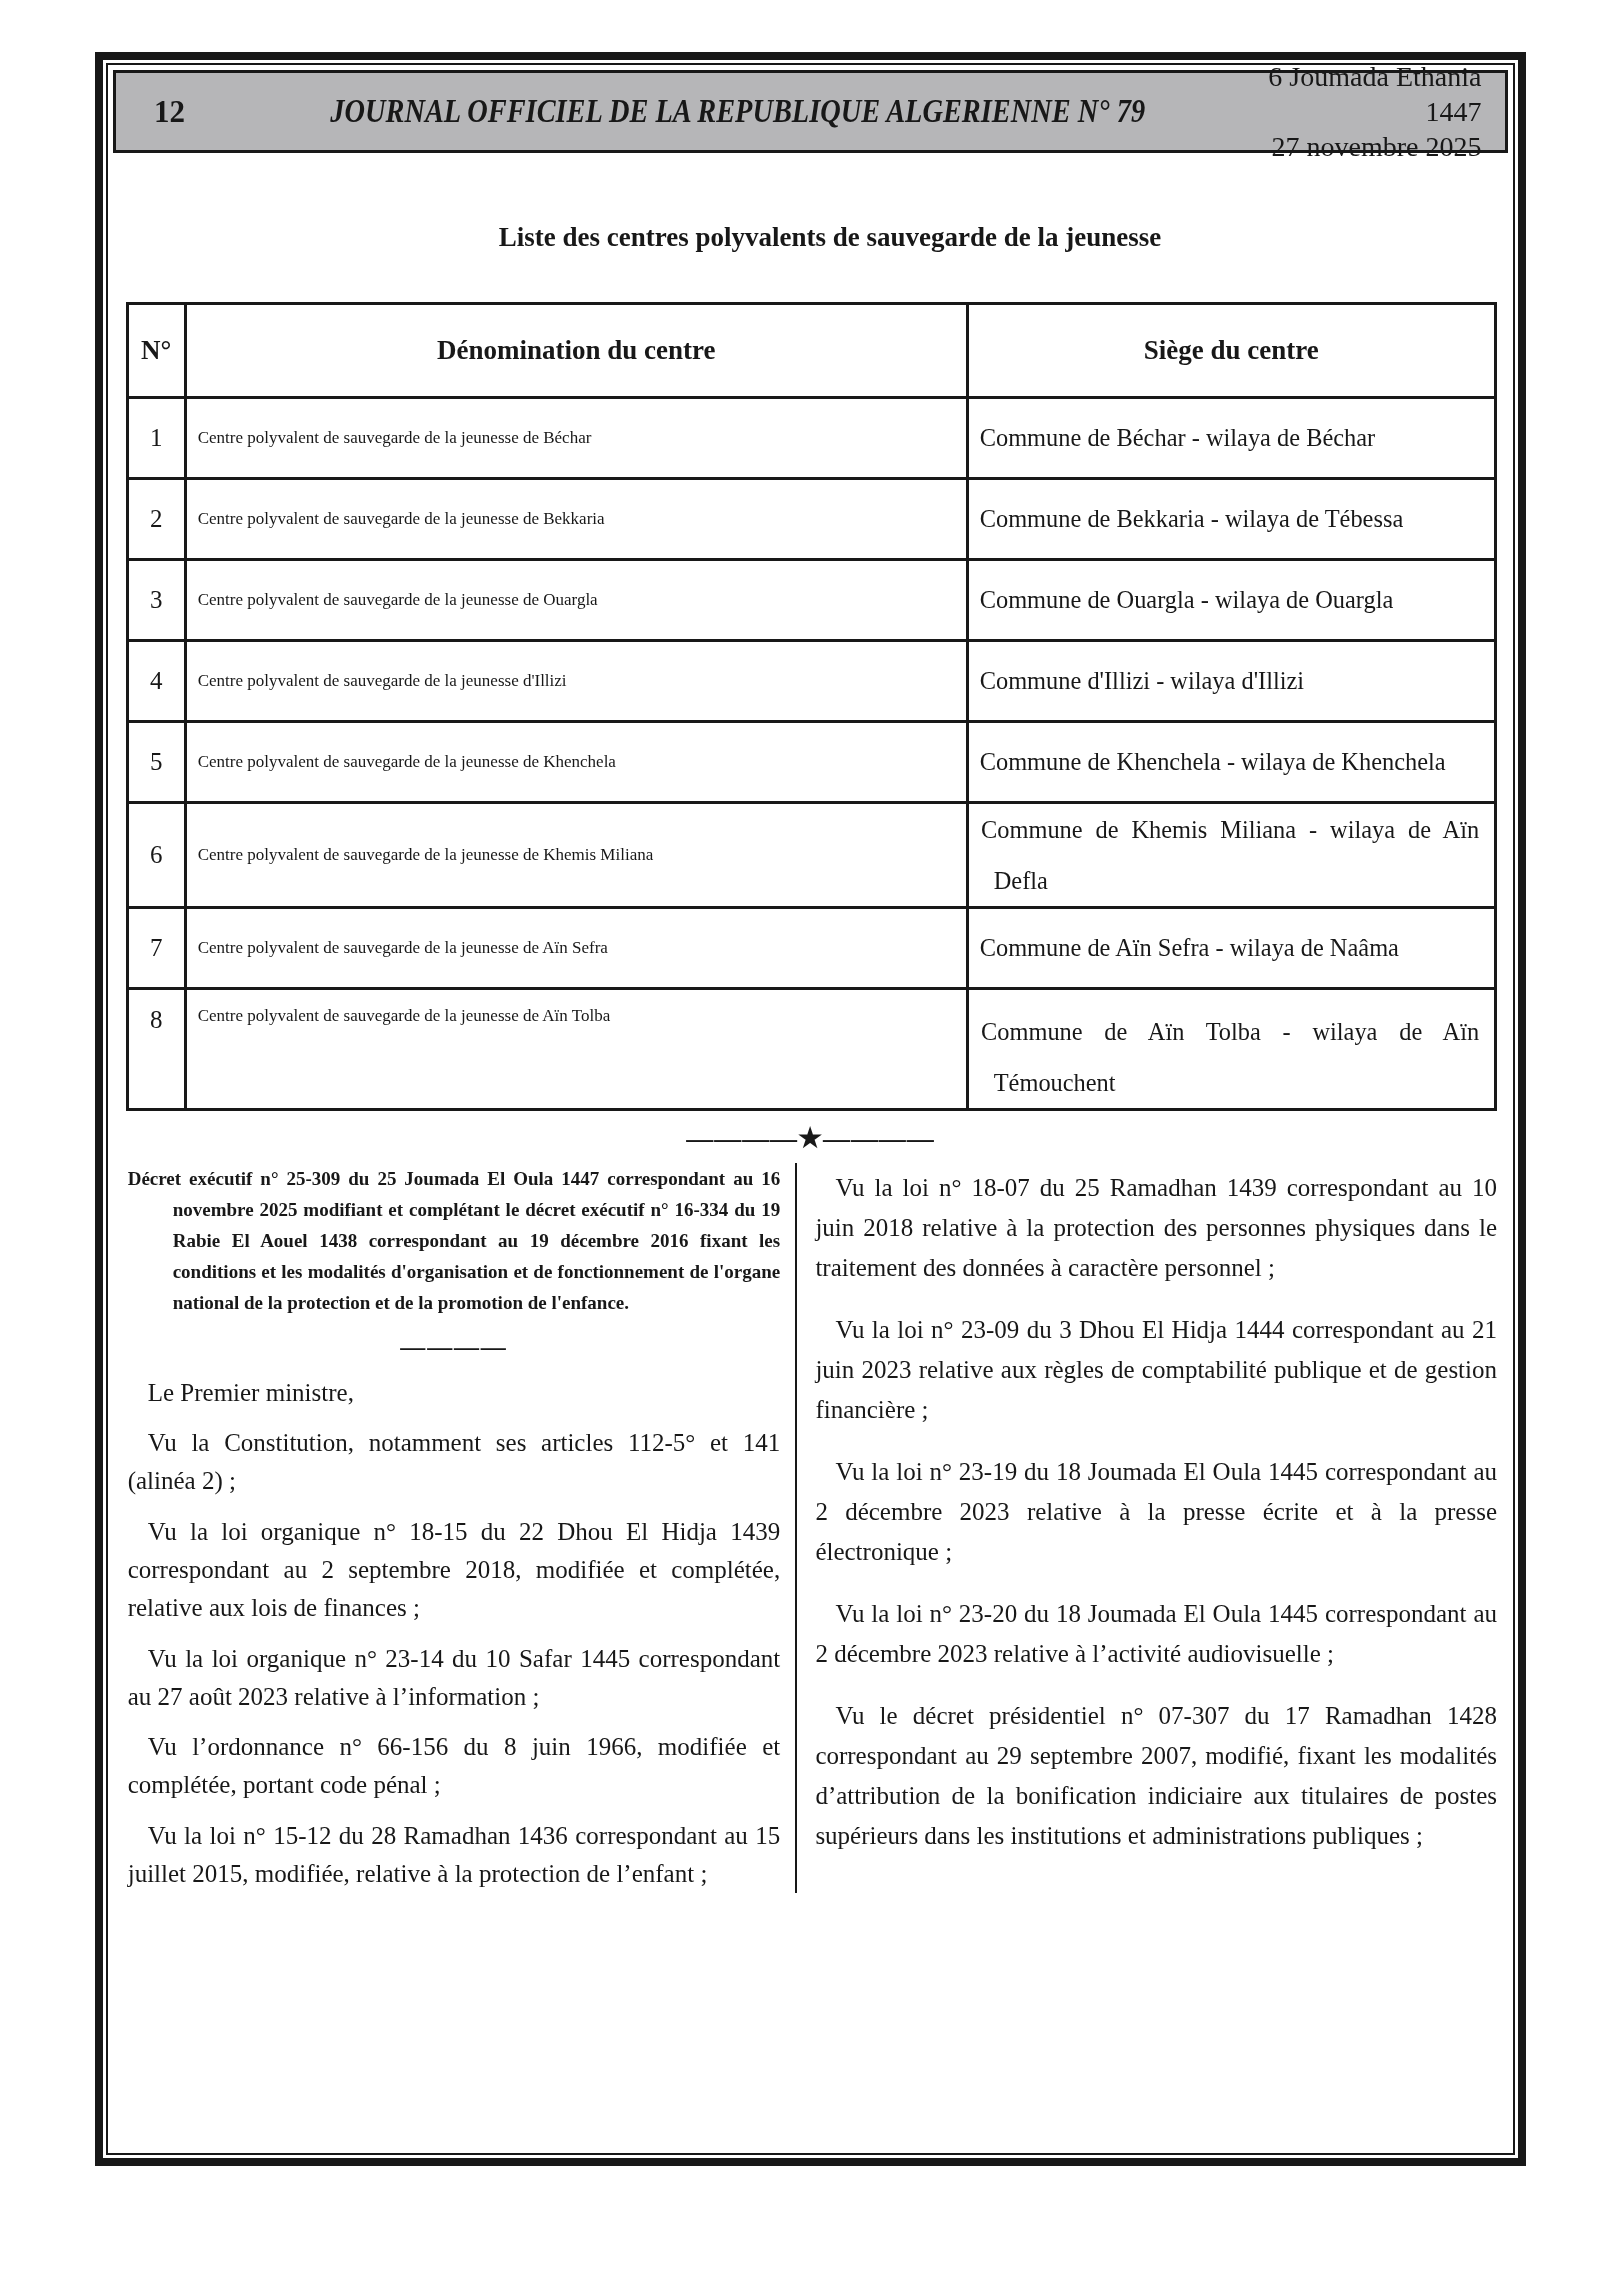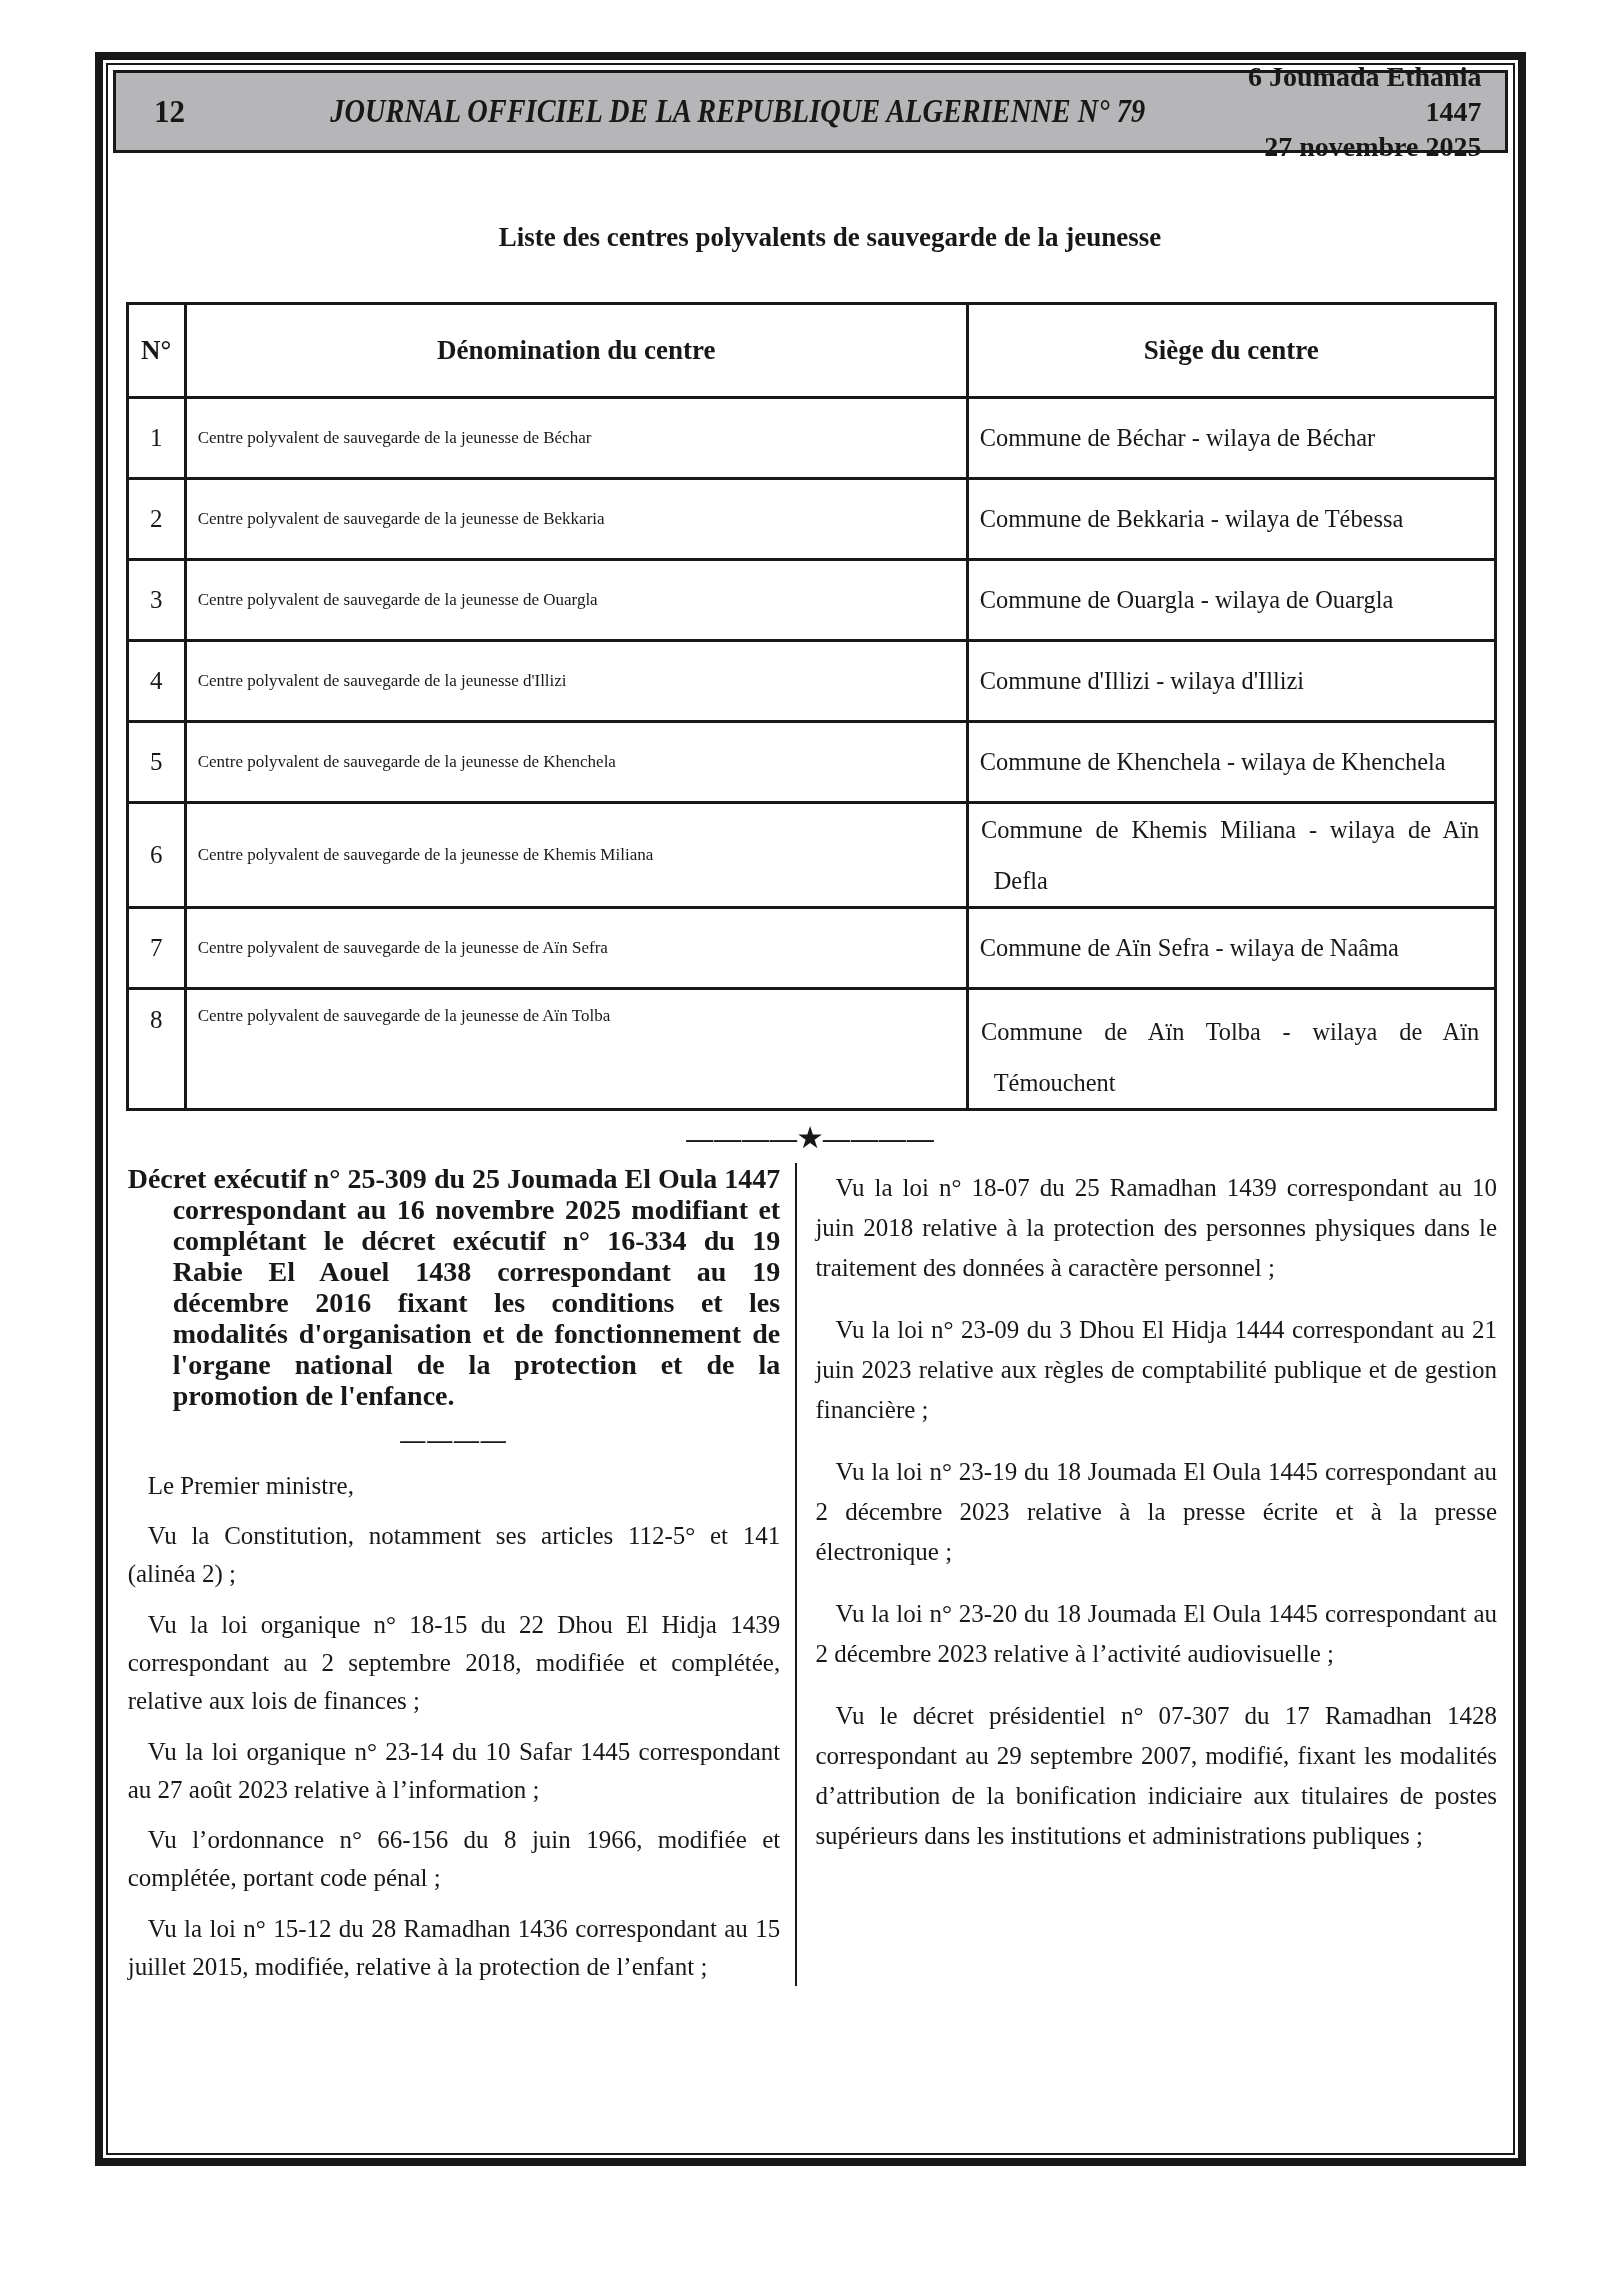--- a/index.html
+++ b/index.html
@@ -18,21 +18,21 @@
     margin:5.4px 5.4px 0 5.4px; height:83px; background:#b6b6b8;
     border:3.6px solid #181818; box-sizing:border-box;
     display:flex; align-items:center;
   }
   .page-num { width:136px; padding-left:38px; font-weight:bold; font-size:31px; }
   .journal-title-wrap { flex:1; overflow:visible;font-style:italic; }
   .journal-title {
     display:inline-block; transform:scaleX(0.86); transform-origin:center;
     font-weight:bold; font-size:33px; white-space:nowrap;
   }
-  .dates { width:335px; text-align:right; padding-right:23.5px; font-weight:bold;
+  .dates { width:335px; text-align:right; padding-right:23.5px; font-weight:normal;
            font-size:28px; line-height:35px; }
 
   .annexe-title    { text-align:center; font-weight:bold; font-size:28px; margin-top:54px; }
   .annexe-subtitle { text-align:center; font-weight:bold; font-size:27px; margin-top:69px;margin-left:39px; }
 
   table.centres {
     border-collapse:collapse; margin:49px 0 0 18px; width:1368px;
     table-layout:fixed;
   }
   table.centres th, table.centres td { border:3.6px solid #181818; }
@@ -48,21 +48,21 @@
   tr.r8 td { vertical-align:top; padding-top:16.3px; }
 
   .star-sep { text-align:center; font-size:27px; font-weight:bold; margin-top:11px; letter-spacing:0.9px; }
 
   .columns { display:flex; margin:9px 16.3px 0 20px; align-items:stretch; }
   .col-left  { width:667px; padding-right:14.5px; box-sizing:border-box; }
   .col-divider { width:2.7px; background:#181818; }
   .col-right { flex:1; padding-left:18px; }
 
   .decree-heading {
-    font-weight:bold; font-size:28px; line-height:31px; text-align:justify;
+    font-weight:bold; font-size:19px; line-height:31px; text-align:justify;
     padding-left:45px; text-indent:-45px; margin:0;
   }
   .dash-sep { text-align:center; font-weight:bold; font-size:25px; margin:14.5px 0 3.6px; letter-spacing:1.8px; }
   .para { font-size:25px; line-height:38px; text-align:justify; text-indent:20px; margin:12.7px 0 0; }
   .col-right .para { line-height:40px; margin-top:22px; }
   .col-right .para:first-child { margin-top:5px; }
 </style>
 </head>
 <body>
 

